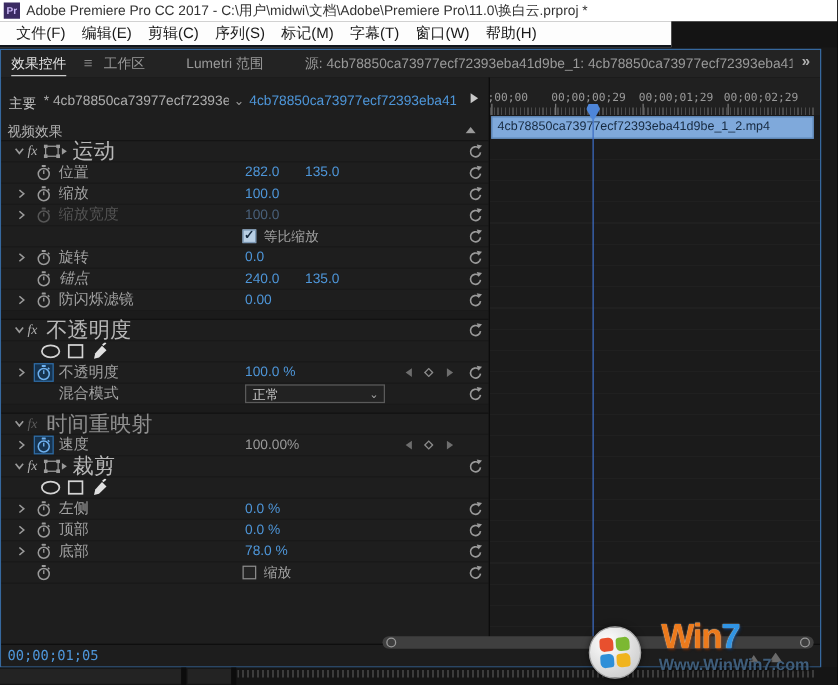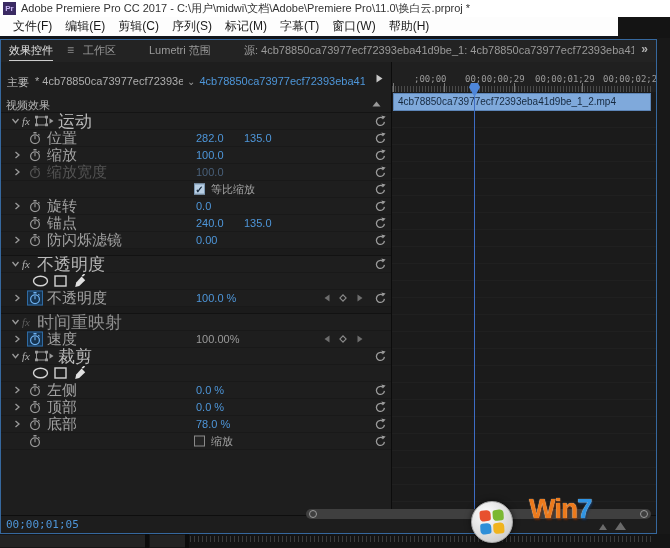--- a/index.html
+++ b/index.html
@@ -5,21 +5,21 @@
   html,body{margin:0;padding:0;background:#000;}
   .screen{position:relative;width:670px;height:548px;overflow:hidden;
           font-family:"Liberation Sans",sans-serif;background:#141414;
           -webkit-font-smoothing:antialiased;}
   
   .titlebar{position:absolute;left:0;top:0;width:670px;height:17px;background:#ffffff;
             display:flex;align-items:center;}
   .prlogo{display:inline-block;width:13px;height:13px;margin:0 5px 0 3px;background:#3b2b63;
           color:#c9b6f5;font-size:8px;font-weight:bold;text-align:center;line-height:13px;}
   .wintitle{font-size:11px;color:#333;white-space:nowrap;}
-  .menubar{position:absolute;left:0;top:17px;width:618px;height:21px;background:#fdfdfd;
+  .menubar{position:absolute;left:0;top:17px;width:537px;height:21px;background:#fdfdfd;
            display:flex;align-items:center;border-bottom:2px solid #10151c;box-sizing:border-box;}
   .menu-item{font-size:12px;color:#1a1a1a;margin-left:13px;white-space:nowrap;}
   
   .app{position:absolute;left:0;top:38px;width:670px;height:510px;background:#141414;}
   .rightgutter{position:absolute;left:657px;top:0;width:13px;height:496px;background:#181818;}
   .panel{position:absolute;left:0;top:1px;width:657px;height:495px;background:#1e1e1e;
          border:1px solid #36689e;box-sizing:border-box;}
   
   .tabbar{position:absolute;left:0;top:0;right:0;height:22px;background:#232323;
           border-bottom:1px solid #141414;}
@@ -46,41 +46,41 @@
   .cat-row{position:relative;height:16px;border-bottom:1px solid #141414;}
   .cat-label{position:absolute;left:5px;top:2px;font-size:11px;color:#b4b4b4;}
   .cat-collapse{position:absolute;right:10px;top:5px;}
   .ec-row{position:relative;height:17px;border-bottom:1px solid #191919;box-sizing:border-box;}
   .ec-row > *{position:absolute;top:50%;transform:translateY(-50%);}
   .sep-row{position:relative;height:6px;background:#1b1b1b;border-bottom:1px solid #121212;}
   .fx{font-size:11px;font-style:italic;color:#b0b0b0;font-family:"Liberation Serif",serif;}
   .fx.dim{color:#5c5c5c;}
   .sec-label{font-size:17px;color:#b8b8b8;white-space:nowrap;}
   .sec-label.dim{color:#8e8e8e;}
-  .p-label{font-size:15px;color:#a2a2a2;white-space:nowrap;}
+  .p-label{font-size:12px;color:#a2a2a2;white-space:nowrap;}
   .p-label.disabled{color:#545454;}
   .p-val{font-size:11px;white-space:nowrap;width:46px;}
   .v-blue{color:#4e96d9;}
   .v-gray{color:#9a9a9a;}
   .v-dim{color:#49607a;}
   .sw-blue{background:#16334f;border:1px solid #2f6ba3;line-height:0;padding:0px 1px;}
   .cbox{width:11px;height:11px;box-sizing:border-box;text-align:center;line-height:10px;}
   .cbox.on{background:#b9cfe4;border:1px solid #7d99b5;color:#14283c;font-size:10px;font-weight:bold;}
   .cbox.off{background:#242424;border:1px solid #8a8a8a;}
   .cb-label{font-size:11px;color:#a2a2a2;}
   .blend{width:112px;height:15px;border:1px solid #5a5a5a;background:#222;box-sizing:border-box;}
   .blend-val{position:absolute;left:5px;top:1px;font-size:10.5px;color:#c8c8c8;}
   .blend-chev{position:absolute;right:4px;top:2px;color:#aaa;font-size:9px;}
   .icon{line-height:0;display:inline-block;}
   
   .ruler{position:absolute;left:0;top:0;right:0;height:30px;background:#202020;}
   .ruler-ticks{position:absolute;left:0;right:4px;bottom:0;height:6px;
     background:repeating-linear-gradient(90deg,#4a4a4a 0 1px,transparent 1px 3px);}
   .ruler-label{position:absolute;top:12px;font-size:9px;color:#9a9a9a;
-               font-family:"DejaVu Sans Mono",monospace;white-space:nowrap;margin-left:24px;}
+               font-family:"DejaVu Sans Mono",monospace;white-space:nowrap;}
   .clip{position:absolute;left:1px;top:31px;width:258px;height:18px;background:#7fa9db;
         border:1px solid #5d86b8;box-sizing:border-box;font-size:10px;color:#16293f;
         line-height:16px;padding-left:4px;white-space:nowrap;overflow:hidden;}
   .rowlines{position:absolute;left:0;right:0;top:49px;bottom:0;
     background:repeating-linear-gradient(180deg,transparent 0 16px,rgba(255,255,255,0.025) 16px 17px);}
   .playline{position:absolute;left:473px;top:56px;width:1px;height:421px;background:#3d6cc4;z-index:4;}
   .playhead{position:absolute;left:468px;top:43px;width:11px;height:14px;background:#4e86d9;z-index:5;
     clip-path:polygon(18% 0,82% 0,100% 30%,50% 100%,0 30%);}
   
   .navigator{position:absolute;left:305px;bottom:14px;width:345px;height:10px;background:#3f3f3f;
@@ -264,21 +264,21 @@
                     <path d="M7.4 1.0 L11.6 1.9 L8.8 5.1 Z" fill="#9a9a9a"></path>
                   </svg></span>
               </div>
               <div class="ec-row">
                 <span class="icon" style="left: 28px;"><svg width="12" height="13" viewBox="0 0 12 13">
                     <rect x="4.4" y="0.4" width="3.2" height="1.6" rx="0.4" fill="#9a9a9a"></rect>
                     <line x1="9.3" y1="2.7" x2="10.5" y2="3.9" stroke="#9a9a9a" stroke-width="1.1"></line>
                     <circle cx="6" cy="7.7" r="4.4" fill="none" stroke="#9a9a9a" stroke-width="1.2"></circle>
                     <line x1="6" y1="7.7" x2="6" y2="4.6" stroke="#9a9a9a" stroke-width="1.1"></line>
                   </svg></span>
-                <span class="p-label" style="left: 46px;">锚点</span>
+                <span class="p-label" style="left: 46px; font-style: italic;">锚点</span>
                 <span class="p-val v-blue" style="left: 195px; width: 46px;">240.0</span>
                 <span class="p-val v-blue" style="left: 243px; width: 46px;">135.0</span>
                 <span class="icon" style="left: 373px;"><svg width="13" height="13" viewBox="0 0 13 13">
                     <path d="M10.4 7.4 A4 4 0 1 1 8.9 3.8" fill="none" stroke="#9a9a9a" stroke-width="1.3"></path>
                     <path d="M7.4 1.0 L11.6 1.9 L8.8 5.1 Z" fill="#9a9a9a"></path>
                   </svg></span>
               </div>
               <div class="ec-row">
                 <span class="icon" style="left: 12px;"><svg width="8" height="9" viewBox="0 0 8 9">
                     <path d="M2.5 1.5 L6 4.5 L2.5 7.5" fill="none" stroke="#9a9a9a" stroke-width="1.3"></path>
@@ -334,20 +334,31 @@
                 <span class="p-val v-blue" style="left: 195px; width: 46px;">100.0 %</span>
                 <span class="icon" style="left: 323px;"><svg width="6" height="8" viewBox="0 0 6 8">
                     <path d="M5.5 0.5 L0.5 4 L5.5 7.5 Z" fill="#6e6e6e"></path>
                   </svg></span>
                 <span class="icon" style="left: 338px;"><svg width="8" height="8" viewBox="0 0 8 8">
                     <rect x="1.8" y="1.8" width="4.4" height="4.4" transform="rotate(45 4 4)" fill="none" stroke="#8a8a8a" stroke-width="1.1"></rect>
                   </svg></span>
                 <span class="icon" style="left: 356px;"><svg width="6" height="8" viewBox="0 0 6 8">
                     <path d="M0.5 0.5 L5.5 4 L0.5 7.5 Z" fill="#6e6e6e"></path>
                   </svg></span>
+                <span class="icon" style="left: 373px;"><svg width="13" height="13" viewBox="0 0 13 13">
+                    <path d="M10.4 7.4 A4 4 0 1 1 8.9 3.8" fill="none" stroke="#9a9a9a" stroke-width="1.3"></path>
+                    <path d="M7.4 1.0 L11.6 1.9 L8.8 5.1 Z" fill="#9a9a9a"></path>
+                  </svg></span>
+              </div>
+              <div class="ec-row">
+                <span class="p-label" style="left: 46px;">混合模式</span>
+                <span class="blend" style="left: 195px;">
+                  <span class="blend-val">正常</span>
+                  <span class="blend-chev">⌄</span>
+                </span>
                 <span class="icon" style="left: 373px;"><svg width="13" height="13" viewBox="0 0 13 13">
                     <path d="M10.4 7.4 A4 4 0 1 1 8.9 3.8" fill="none" stroke="#9a9a9a" stroke-width="1.3"></path>
                     <path d="M7.4 1.0 L11.6 1.9 L8.8 5.1 Z" fill="#9a9a9a"></path>
                   </svg></span>
               </div>
               <div class="sep-row"></div>
               <div class="ec-row">
                 <span class="icon" style="left: 10px;"><svg width="9" height="9" viewBox="0 0 9 9">
                     <path d="M1.5 2.5 L4.5 6.2 L7.5 2.5" fill="none" stroke="#9a9a9a" stroke-width="1.3"></path>
                   </svg></span>
@@ -526,15 +537,16 @@
     <div class="watermark">
       <div class="wm-circle">
         <div class="wm-flag">
           <span class="wm-pane wm-p1"></span>
             <span class="wm-pane wm-p2"></span>
           <span class="wm-pane wm-p3"></span>
             <span class="wm-pane wm-p4"></span>
         </div>
       </div>
       <div class="wm-text"><span class="wm-win">Win</span><span class="wm-7">7</span></div>
+      <div class="wm-url">Www.WinWin7.com</div>
     </div>
   </div>
 </div>
 
 </body></html>

